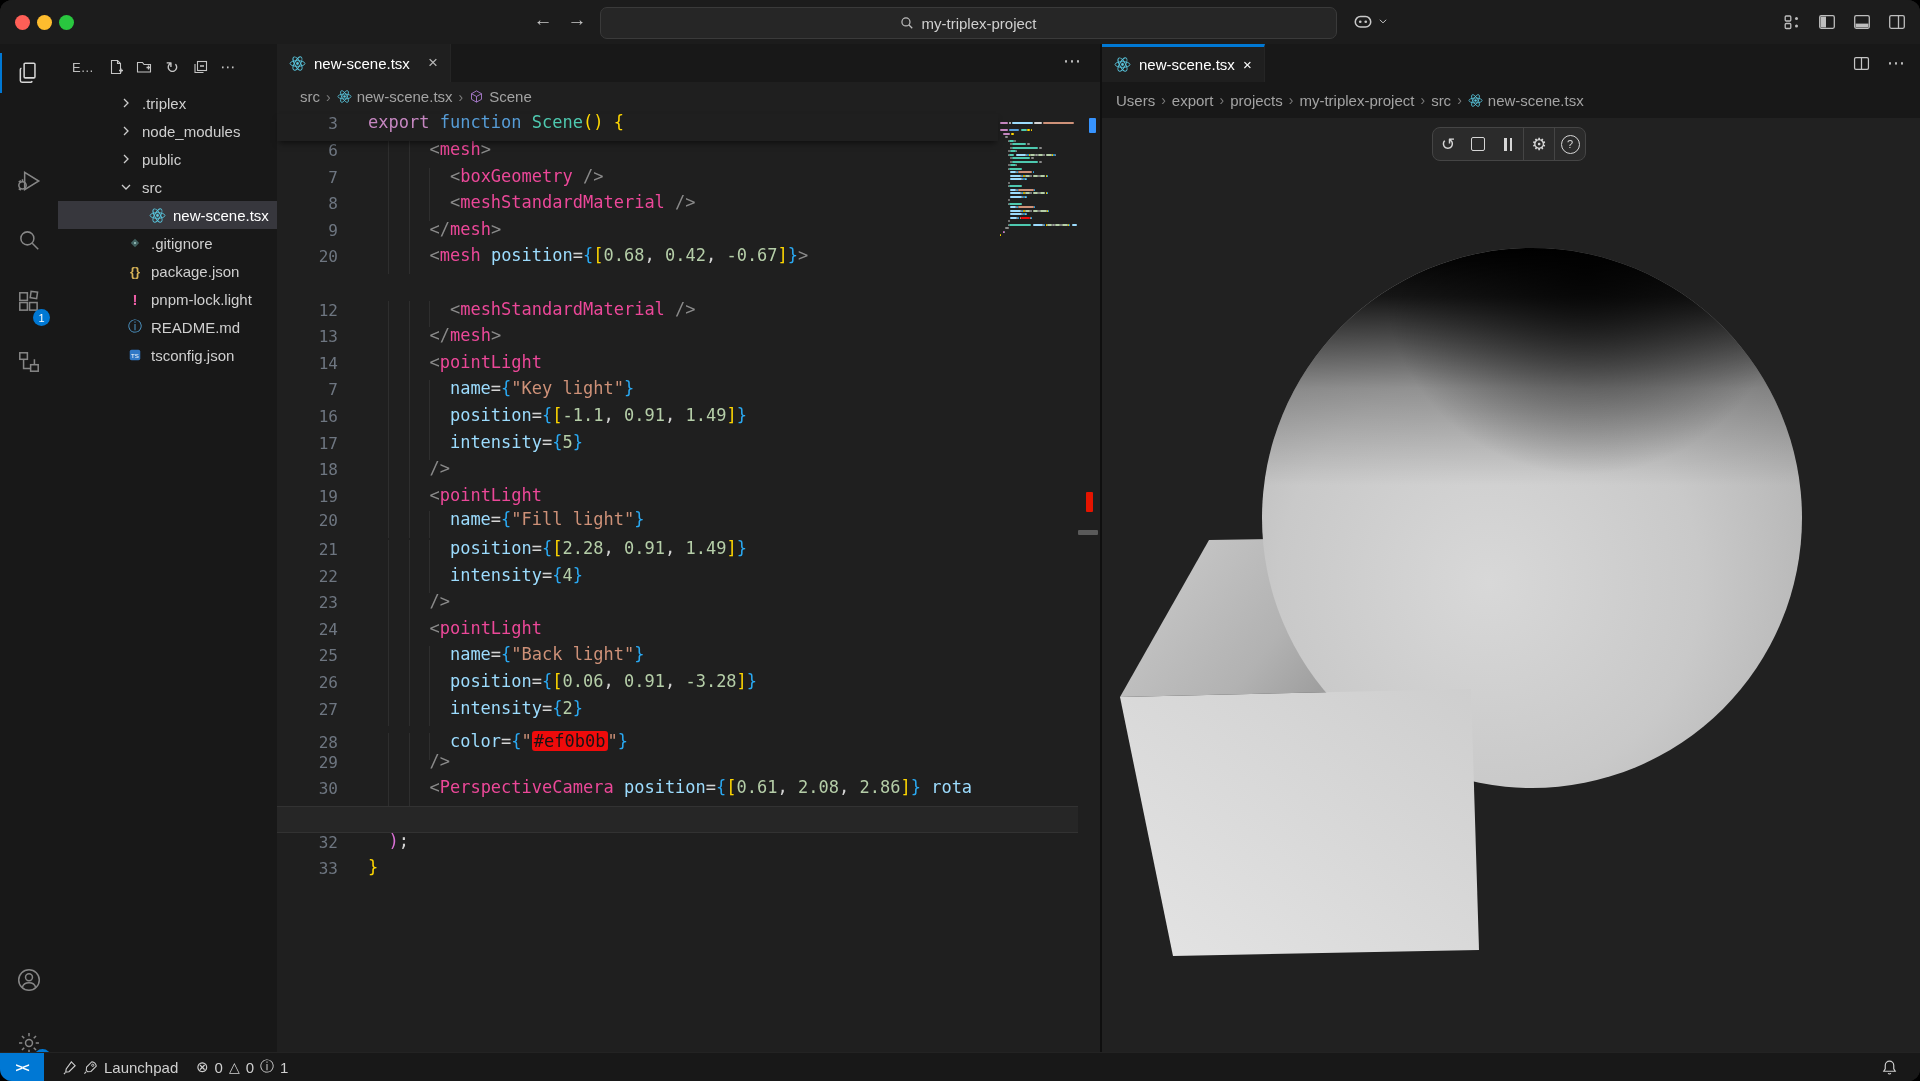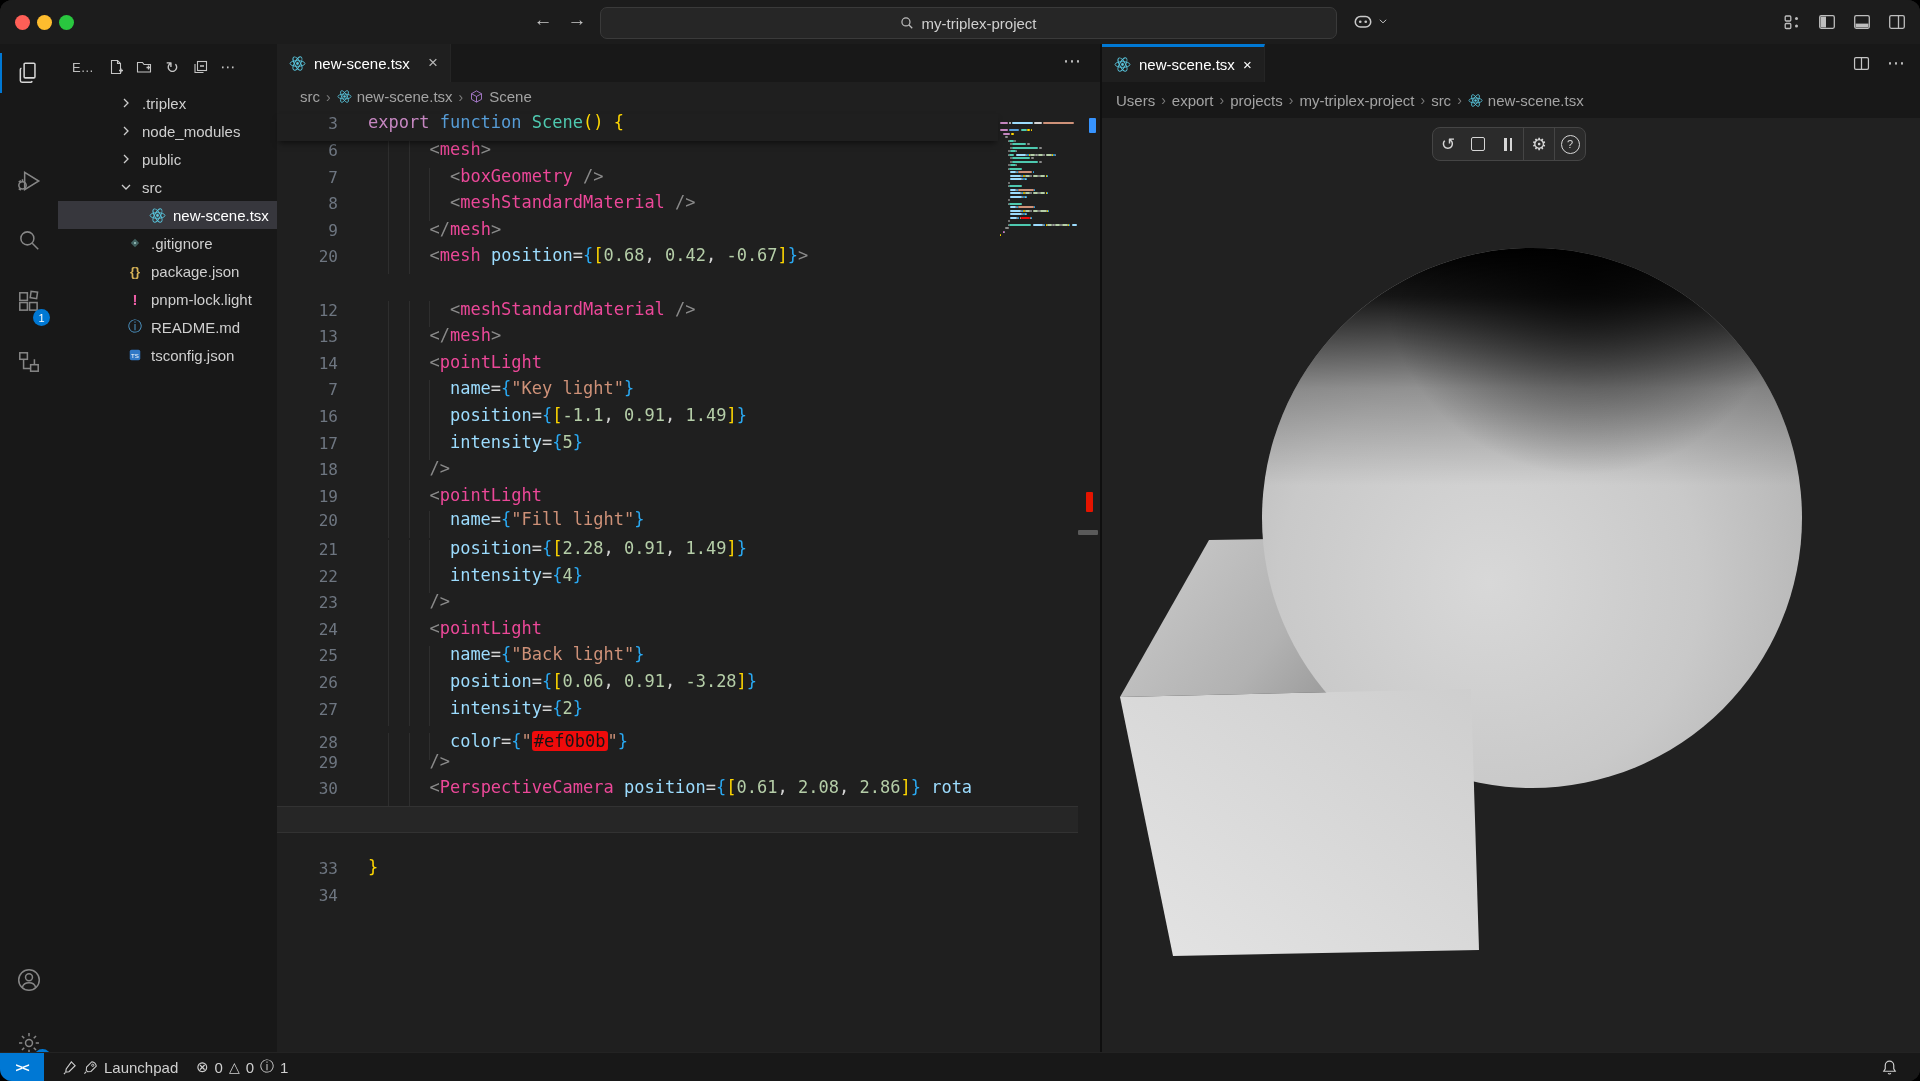--- a/index.html
+++ b/index.html
@@ -487,27 +487,27 @@
         <i class="g" style="left:111.48px"></i>
         <i class="g" style="left:131.96px"></i>
         <span class="toks" style="left:152.44px"><span class="tk-p">/&gt;</span></span>
       </div>
       <div class="crow" style="top: 779.4px; height: 26.6px; line-height: 26.6px;">
         <span class="gut">30</span>
         <i class="g" style="left:111.48px"></i>
         <i class="g" style="left:131.96px"></i>
         <span class="toks" style="left:152.44px"><span class="tk-p">&lt;</span><span class="tk-tag">PerspectiveCamera</span><span class="tk-w"> </span><span class="tk-at">position</span><span class="tk-w">=</span><span class="tk-bb">{</span><span class="tk-yb">[</span><span class="tk-nu">0.61</span><span class="tk-w">, </span><span class="tk-nu">2.08</span><span class="tk-w">, </span><span class="tk-nu">2.86</span><span class="tk-yb">]</span><span class="tk-bb">}</span><span class="tk-w"> </span><span class="tk-at">rota</span></span>
       </div>
+      <div class="crow" style="top: 832.6px; height: 26.6px; line-height: 26.6px;">
+        <span class="gut">32</span>
+        <span class="toks" style="left:111.48px"><span class="tk-pk">)</span><span class="tk-w">;</span></span>
+      </div>
       <div class="crow" style="top: 859.2px; height: 26.6px; line-height: 26.6px;">
         <span class="gut">33</span>
         <span class="toks" style="left:91px"><span class="tk-yb">}</span></span>
-      </div>
-      <div class="crow" style="top: 885.8px; height: 26.6px; line-height: 26.6px;">
-        <span class="gut">34</span>
-        <span class="toks" style="left:91px"></span>
       </div>
     </div>
   <div class="sticky" style="line-height: 27px;">
       <span class="gut">3</span>
       <span class="toks" style="left:91px"><span class="tk-k1">export</span><span class="tk-w"> </span><span class="tk-k2">function</span><span class="tk-w"> </span><span class="tk-fn">Scene</span><span class="tk-yb">()</span><span class="tk-w"> </span><span class="tk-yb">{</span></span>
     </div>
   <div class="minimap">
       <i class="mbar" style="left: 0px; top: 4px; width: 7.8px; background: rgb(197, 134, 192);"></i>
       <i class="mbar" style="left: 8.8px; top: 4px; width: 2.6px; background: rgb(212, 212, 212);"></i>
       <i class="mbar" style="left: 12.4px; top: 4px; width: 20.8px; background: rgb(156, 220, 254);"></i>

